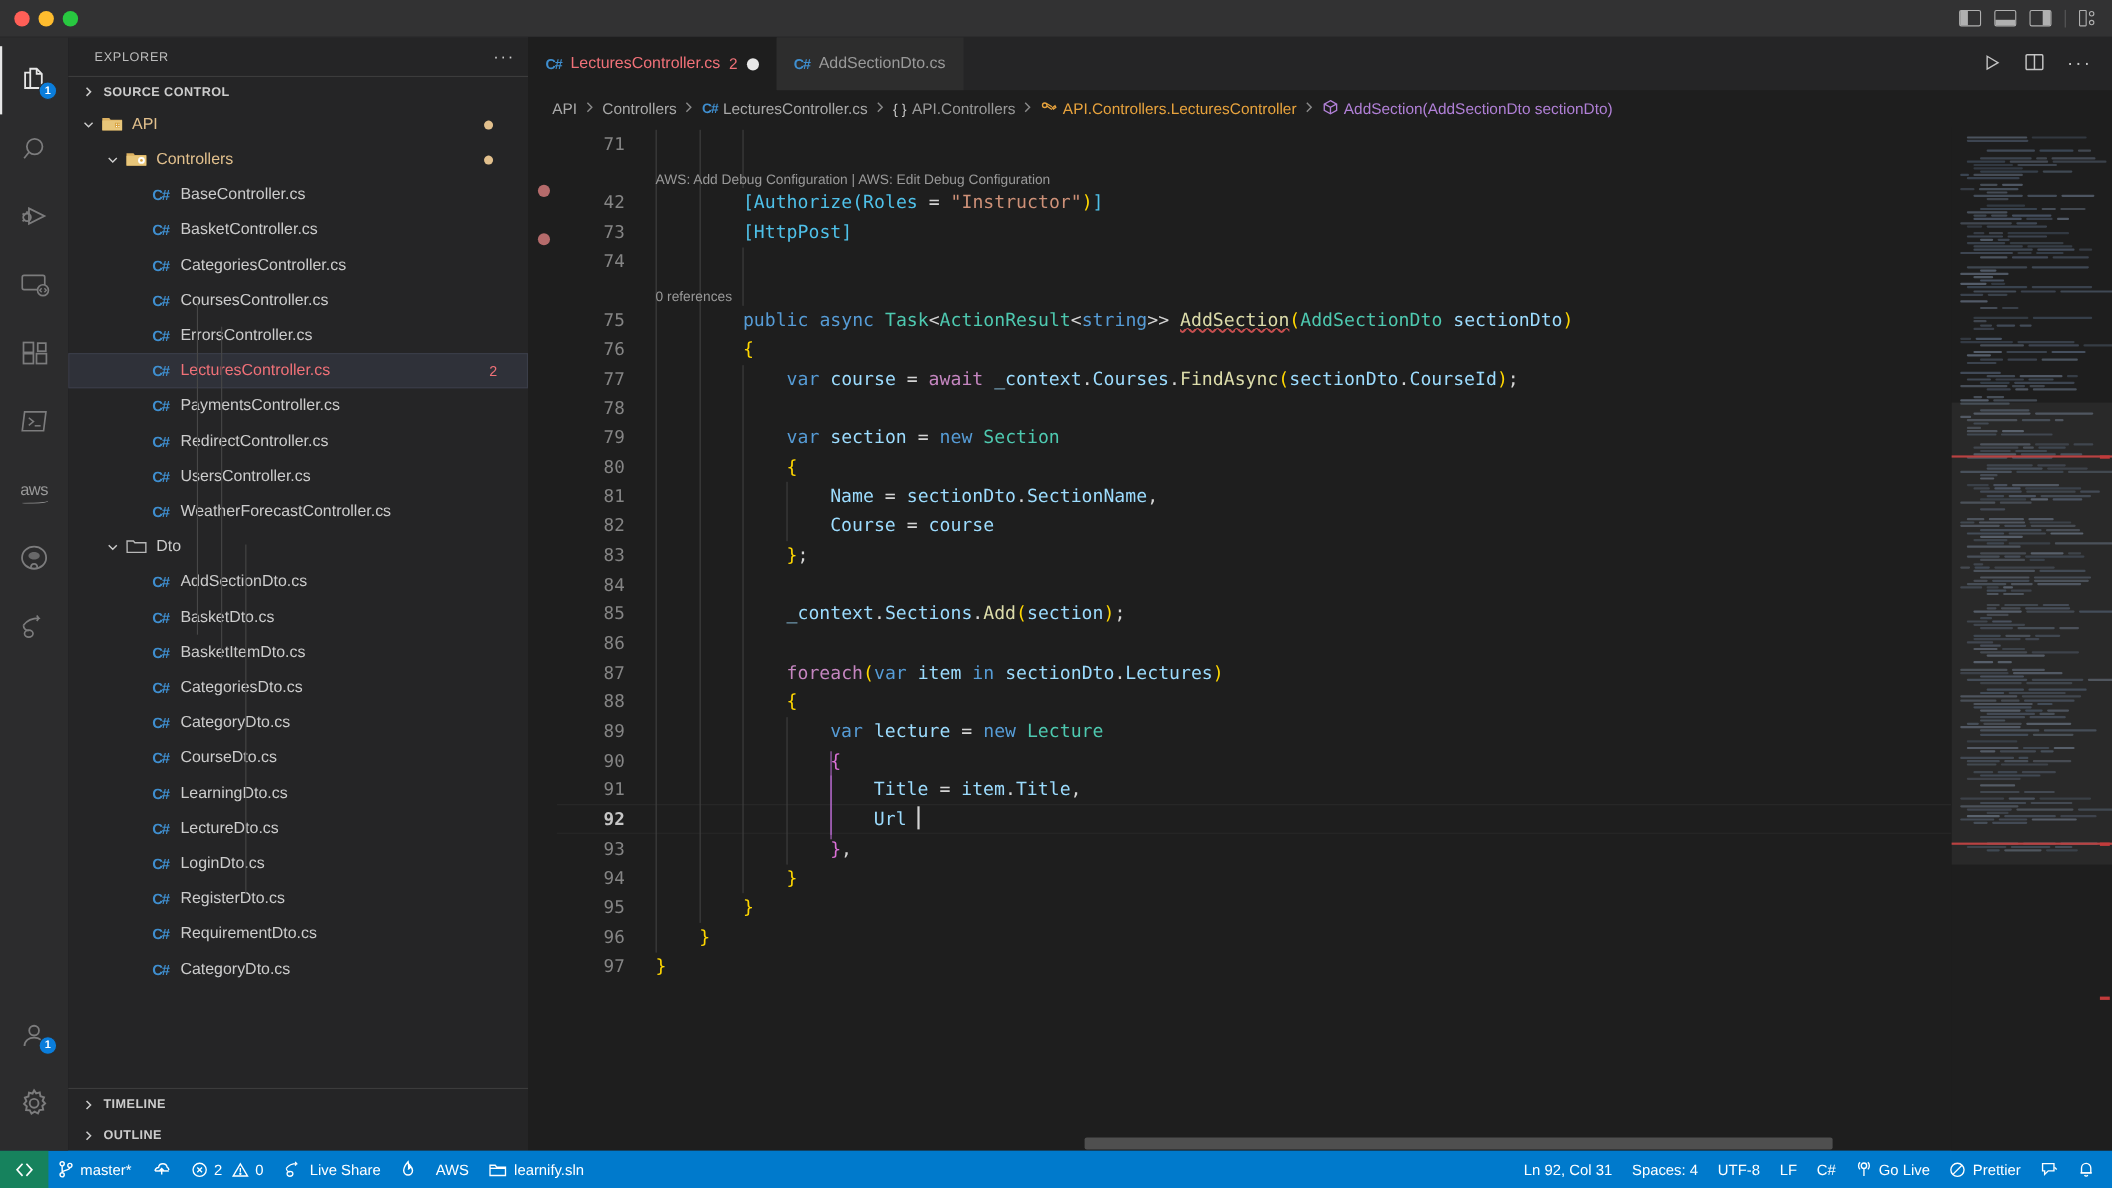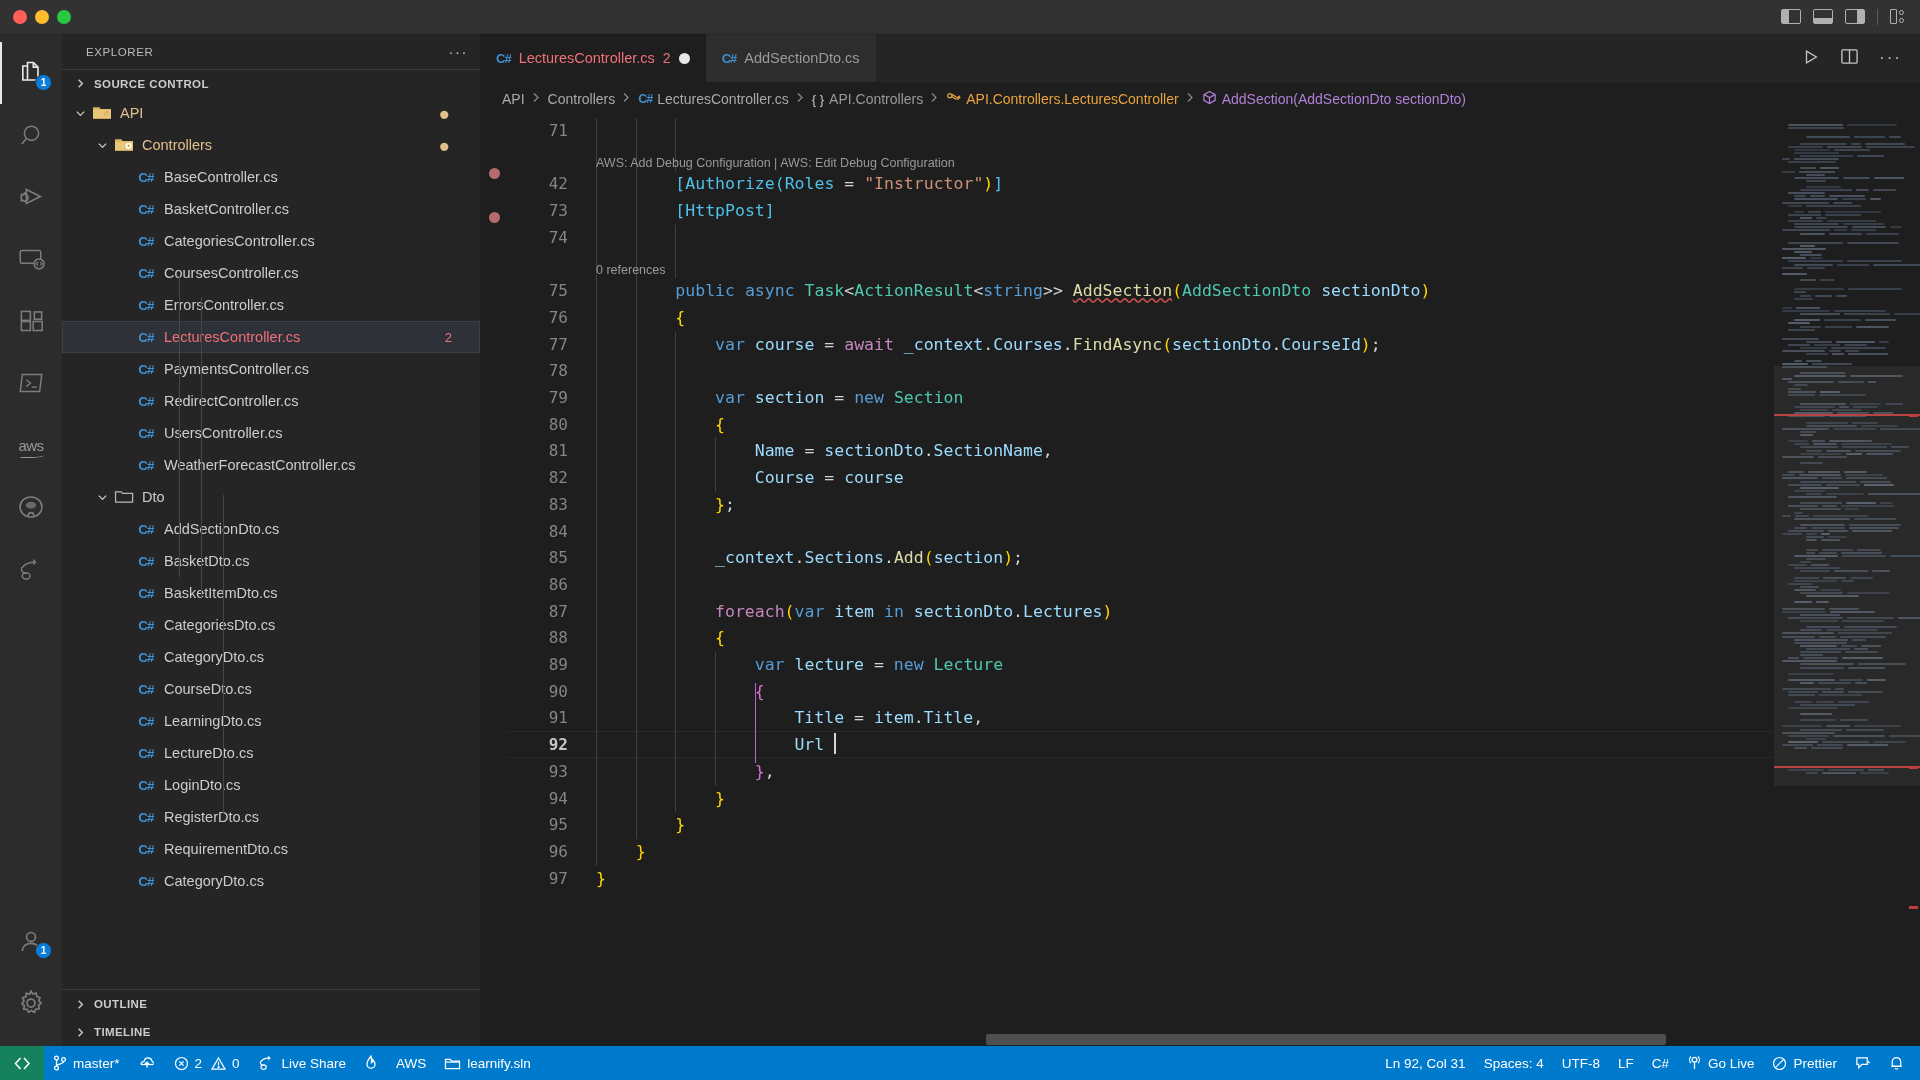--- a/index.html
+++ b/index.html
@@ -479,29 +479,29 @@
           <div class="guide" style="left: 139px; top: 200px; height: 302px;"></div>
           <div class="guide" style="left: 161px; top: 398px; height: 318px;"></div>
         </div>
       <div class="sb-foot">
         <div class="sb-section-head">
           <span class="chev">
             <svg width="11" height="11" viewBox="0 0 12 12" fill="none" stroke="currentColor" stroke-width="1.5">
                 <path d="M4 2l4 4-4 4"></path>
               </svg>
           </span>
-          <span>OUTLINE</span>
+          <span>TIMELINE</span>
         </div>
         <div class="sb-section-head">
           <span class="chev">
             <svg width="11" height="11" viewBox="0 0 12 12" fill="none" stroke="currentColor" stroke-width="1.5">
                 <path d="M4 2l4 4-4 4"></path>
               </svg>
           </span>
-          <span>TIMELINE</span>
+          <span>OUTLINE</span>
         </div>
       </div>
     </div>
 
     <div class="editorarea">
       <div class="tabsrow" id="tabsrow">
         <div class="tab active">
             <span class="cs">C#</span>
             <span>LecturesController.cs</span>
             <span class="cnt">2</span>

